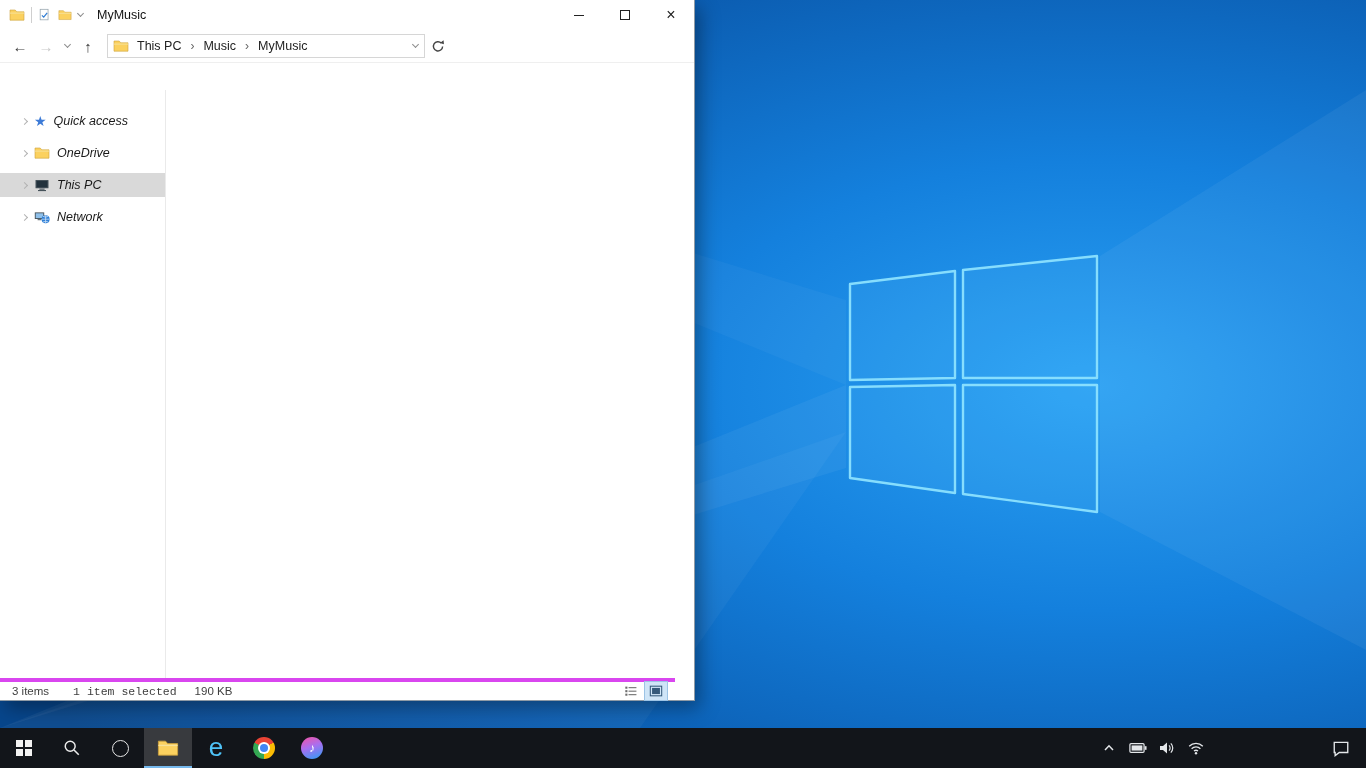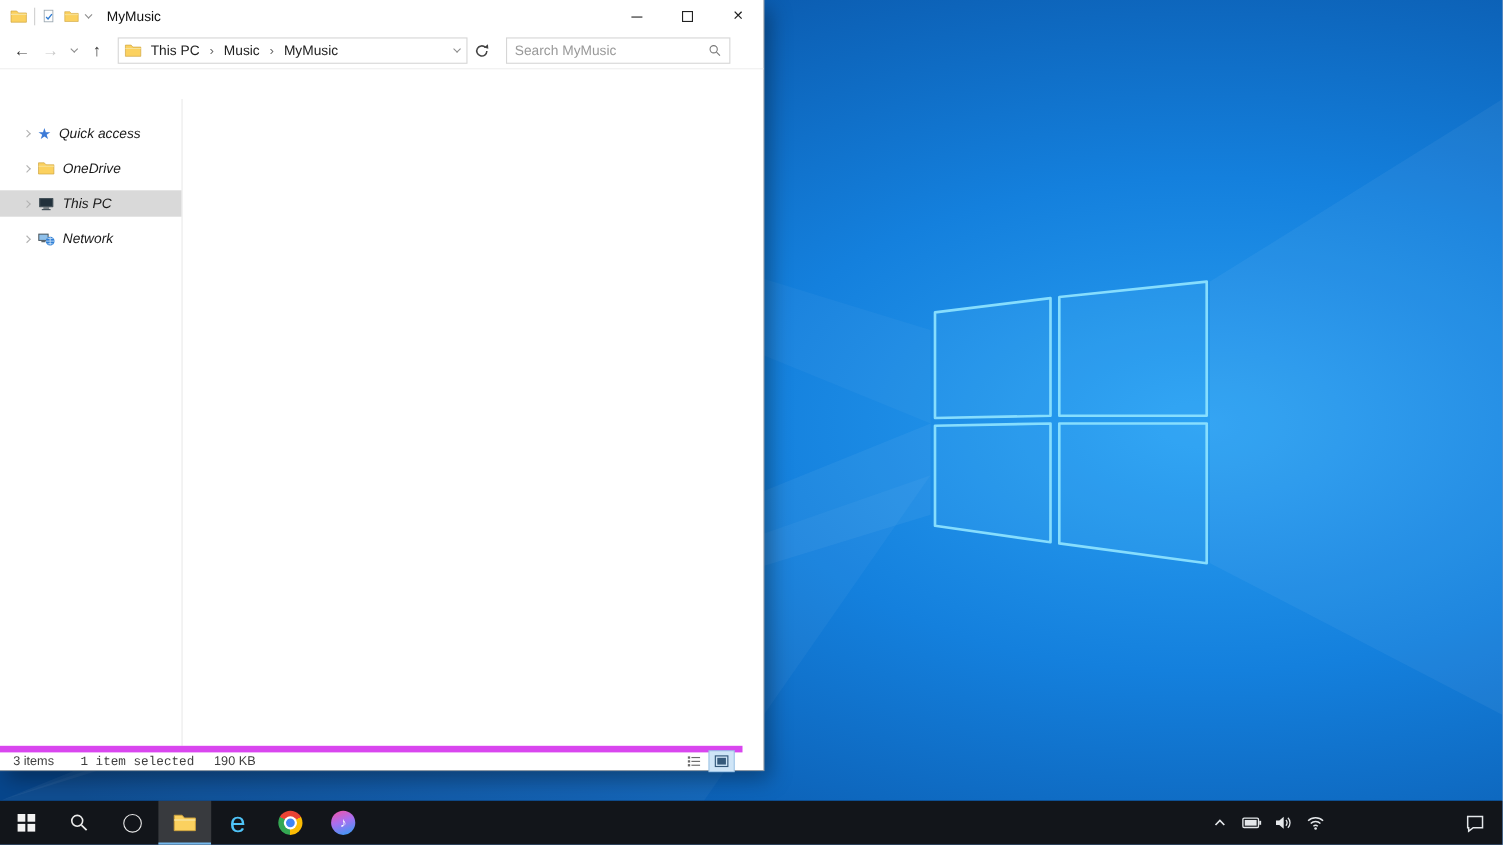--- a/index.html
+++ b/index.html
@@ -59,21 +59,21 @@
   .nav-item { height:24px; display:flex; align-items:center; padding-left:22px; font-size:12.5px; color:#1a1a1a; margin-bottom:8px; }
   .nav-item .label { margin-left:7px;font-style:italic; }
   .nav-item.selected { background:#d9d9d9; }
   .star { color:#3d7bd7; font-size:14px; line-height:1; }
 
   .filepane { flex:1; padding:7px 0 0 17px; }
   .file-row { display:flex; align-items:center; gap:6px; height:21px; padding:0 7px 0 3px; width:max-content;
               font-size:12.5px; color:#111; border:1px solid transparent; margin-bottom:0; }
   .file-row.selected { background:#cce8ff; border-color:#8fc4ef; }
 
-  .statusbar { position:absolute; left:0; bottom:0; width:675px; height:22px; border-top:6px solid #d946ef;
+  .statusbar { position:absolute; left:0; bottom:0; width:675px; height:22px; border-top:4px solid #d946ef;
                display:flex; align-items:center; font-size:11.5px; color:#3f3f3f; padding:0 8px 0 12px; }
   .status-sel { margin-left:24px;font-family:Liberation Mono, monospace; }
   .status-size { margin-left:18px; }
   .status-views { margin-left:auto; display:flex; gap:3px; }
   .view-btn { width:22px; height:18px; display:flex; align-items:center; justify-content:center; color:#6b6b6b; }
   .view-btn.active { background:#cfe5f7; box-shadow:0 0 0 1px #9cc3e5; color:#35597a; }
 
   
   .taskbar { position:absolute; left:0; top:728px; width:1366px; height:40px; background:#12151a; display:flex; align-items:stretch; }
   .tb-btn { width:48px; display:flex; align-items:center; justify-content:center; color:#f0f0f0; }
@@ -249,26 +249,20 @@
         <span class="crumb">MyMusic</span>
         <span class="chev down tiny addr-drop"></span>
       </div>
 
       <div class="refresh-btn">
         <svg class="i16 cc" viewBox="0 0 16 16">
             <use href="#icon-refresh"></use>
           </svg>
       </div>
 
-      <div class="search-box">
-        <input type="text" placeholder="Search MyMusic" style="">
-        <svg class="i12 cc" viewBox="0 0 16 16" style="color:#787878">
-            <use href="#icon-search"></use>
-          </svg>
-      </div>
     </div>
 
     <div class="main">
 
       <div class="navpane">
         <div class="nav-item">
           <span class="expander"></span>
           <span class="star">★</span>
           <span class="label">Quick access</span>
         </div>

